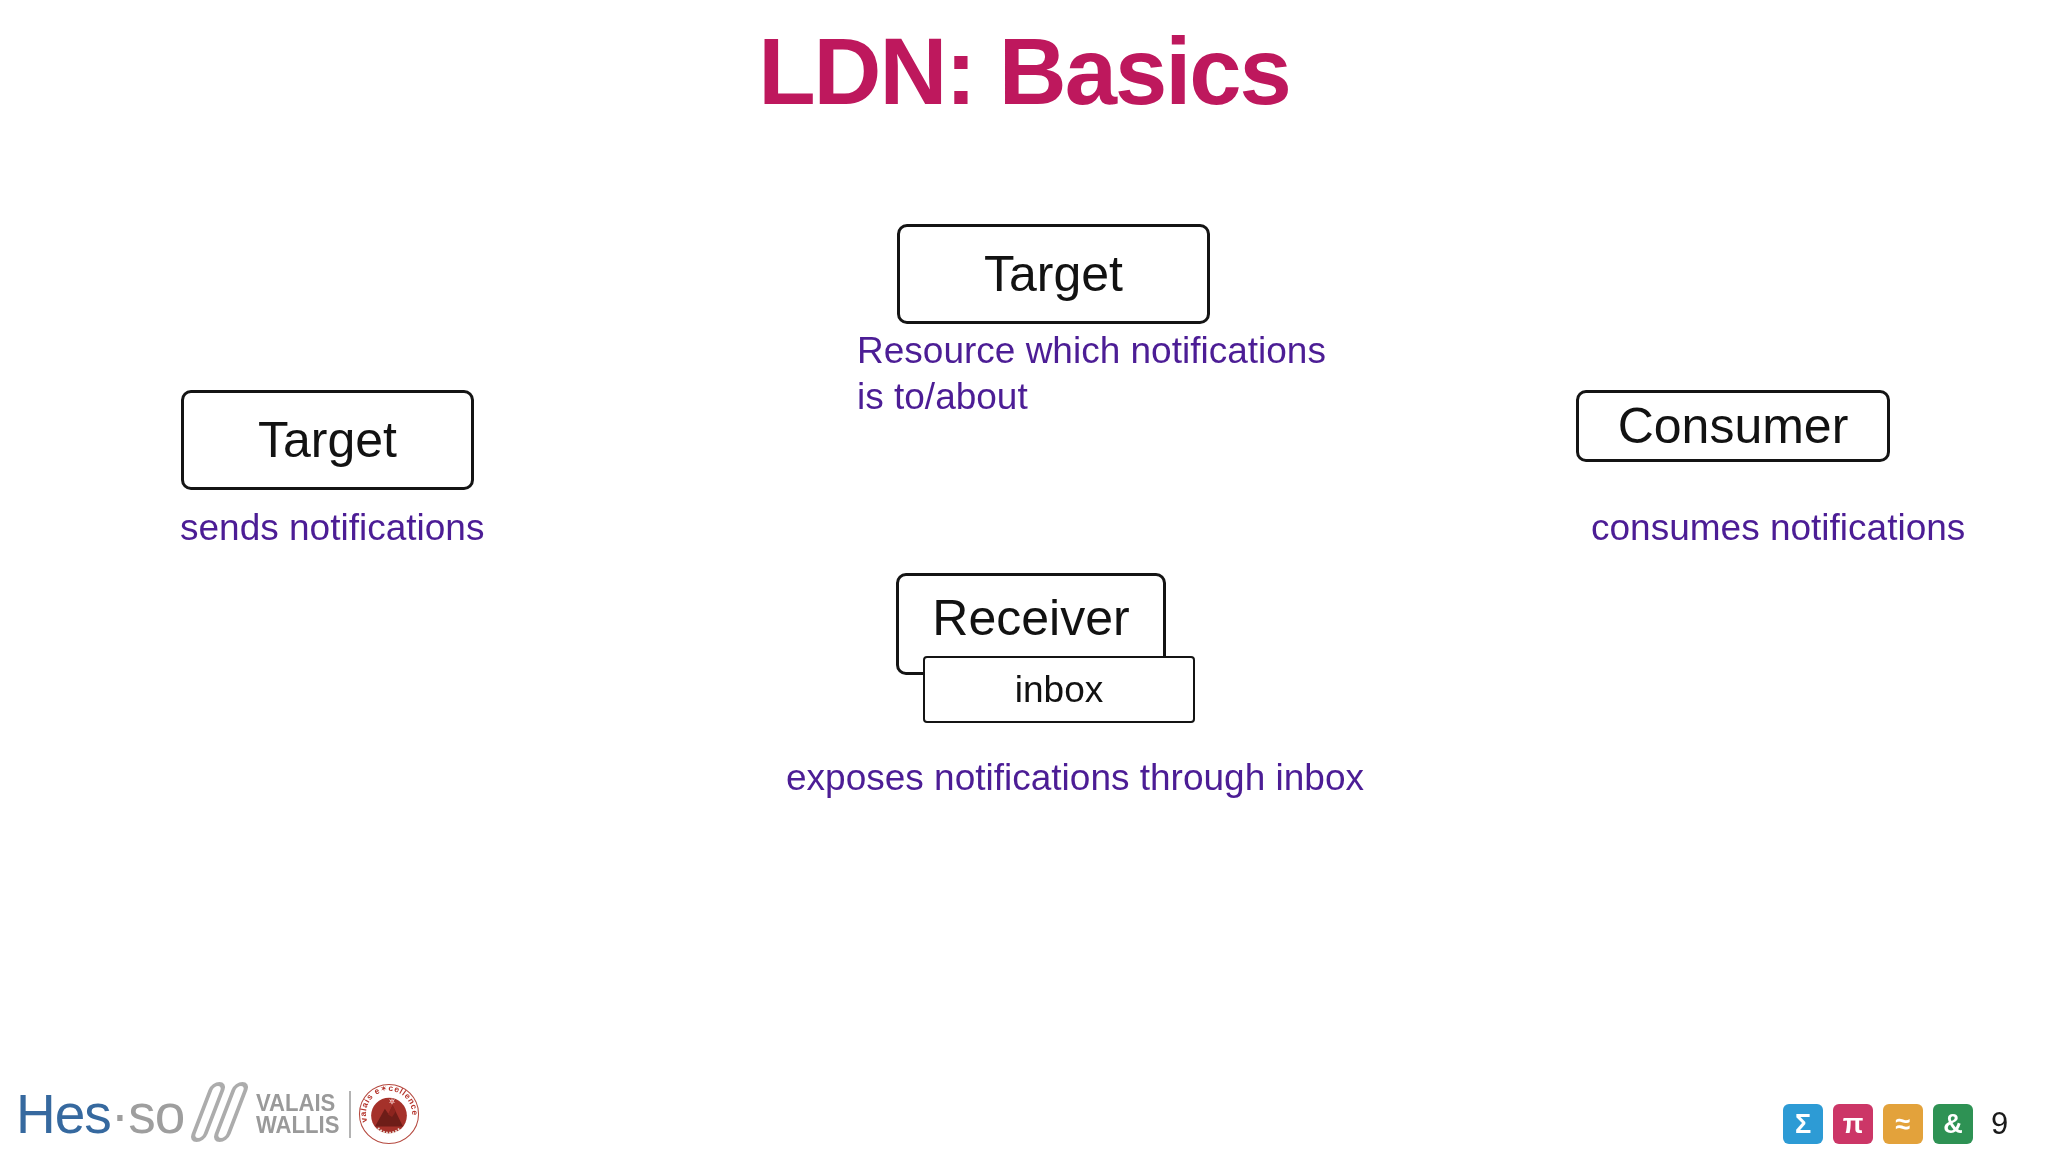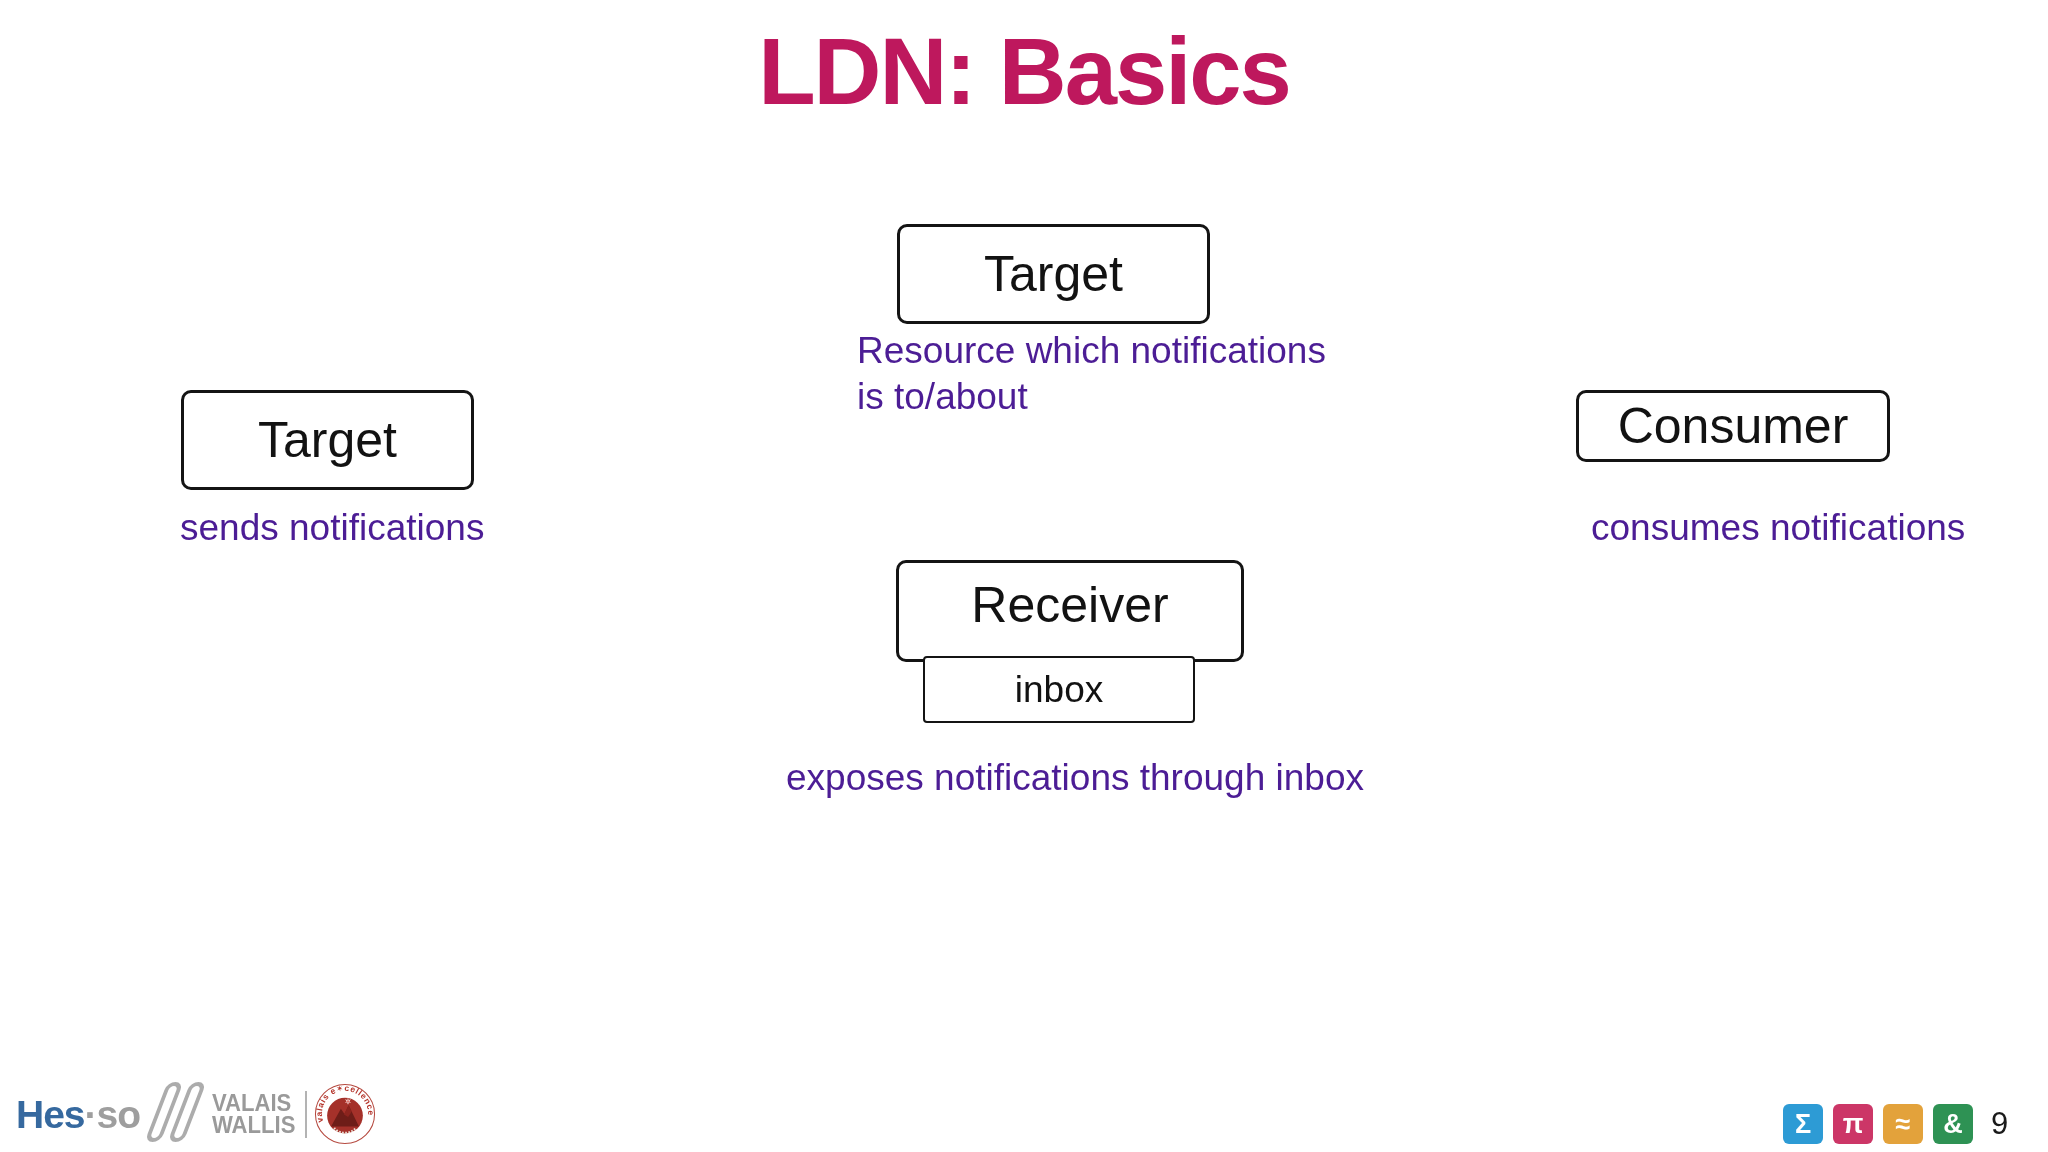--- a/index.html
+++ b/index.html
@@ -13,37 +13,37 @@
   }
   .box{
     position:absolute;box-sizing:border-box;background:#ffffff;
     border:3px solid #141414;border-radius:10px;
     display:flex;align-items:center;justify-content:center;
     font-size:50px;color:#121212;z-index:1;
   }
   .box.target  {left:897px; top:224px; width:313px; height:100px;}
   .box.sender  {left:181px; top:390px; width:293px; height:100px;}
   .box.consumer{left:1576px;top:390px; width:314px; height:72px;}
-  .box.receiver{left:896px; top:560px; width:348px; height:102px; align-items:flex-start;}
+  .box.receiver{left:896px; top:573px; width:270px; height:102px; align-items:flex-start;}
   .box.receiver .box-label{line-height:84px;}
   .box.inbox{
     left:923px;top:656px;width:272px;height:67px;
     border-width:2.5px;border-radius:4px;font-size:37px;z-index:2;
   }
   .desc{
     position:absolute;font-size:37px;line-height:46px;color:#4c1d95;white-space:nowrap;
   }
   .desc.target-desc  {left:857px; top:328px;}
   .desc.sender-desc  {left:180px; top:505px;}
   .desc.consumer-desc{left:1591px;top:505px;}
   .desc.receiver-desc{left:786px; top:755px;text-align:right;}
 
   
   .logo{position:absolute;left:16px;top:1082px;height:64px;display:flex;align-items:center;}
-  .brand{font-size:39px;font-weight:700;letter-spacing:-1px;line-height:1;}
+  .brand{font-size:55px;font-weight:400;letter-spacing:-1px;line-height:1;}
   .brand .hes{color:#36699F;}
   .brand .so{color:#9E9E9E;}
   .slashes{display:flex;margin-left:16px;margin-top:-4px;}
   .slashes i{
     display:block;width:8px;height:52px;background:#fff;
     border:4.5px solid #ACACAC;border-radius:9px;
     transform:skewX(-21deg);margin-right:7px;
   }
   .region{
     display:flex;flex-direction:column;margin-left:10px;

